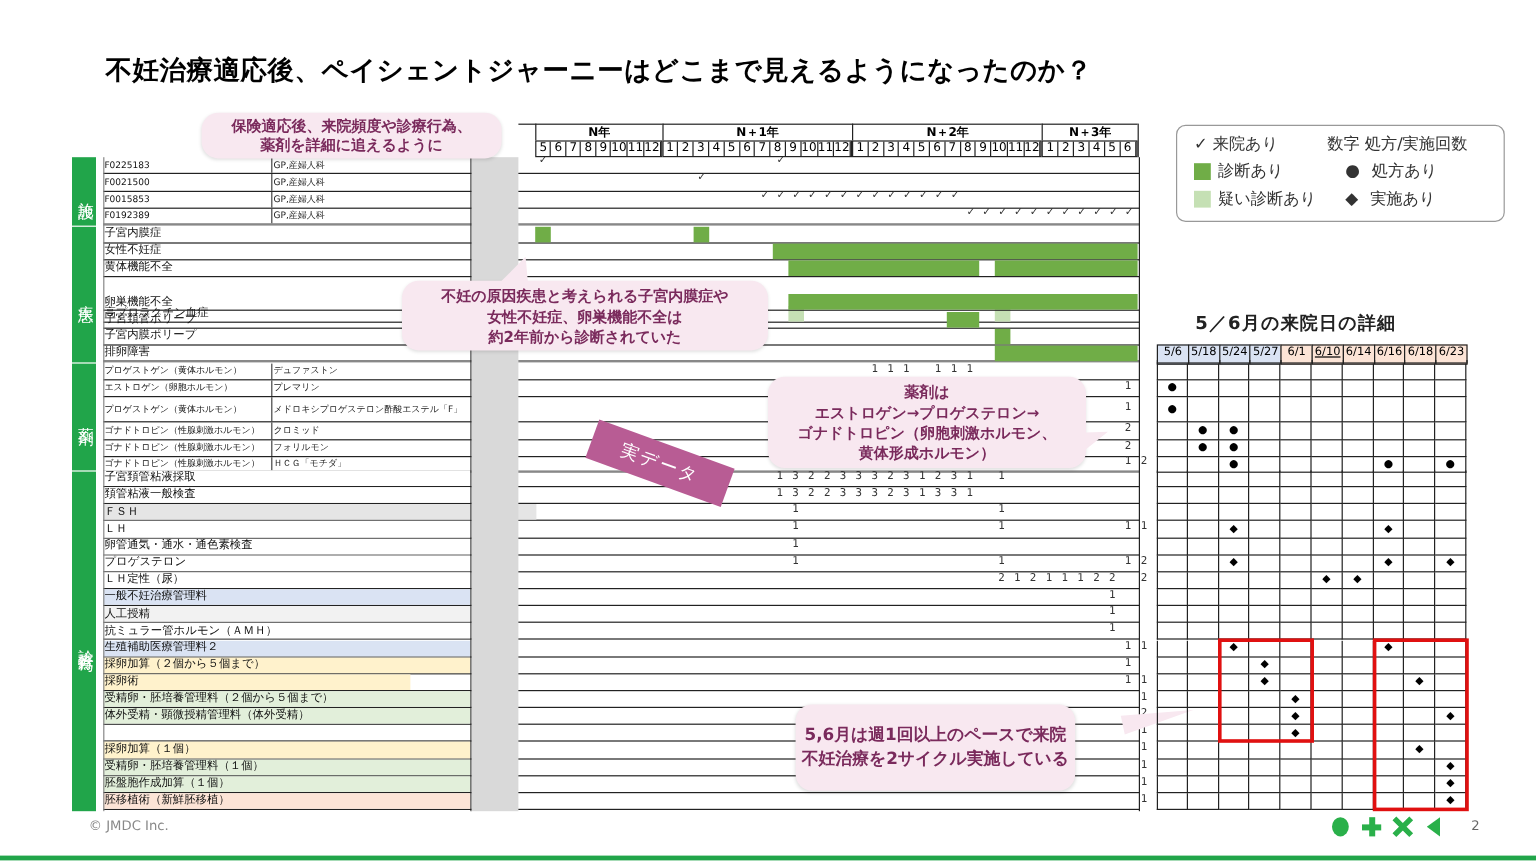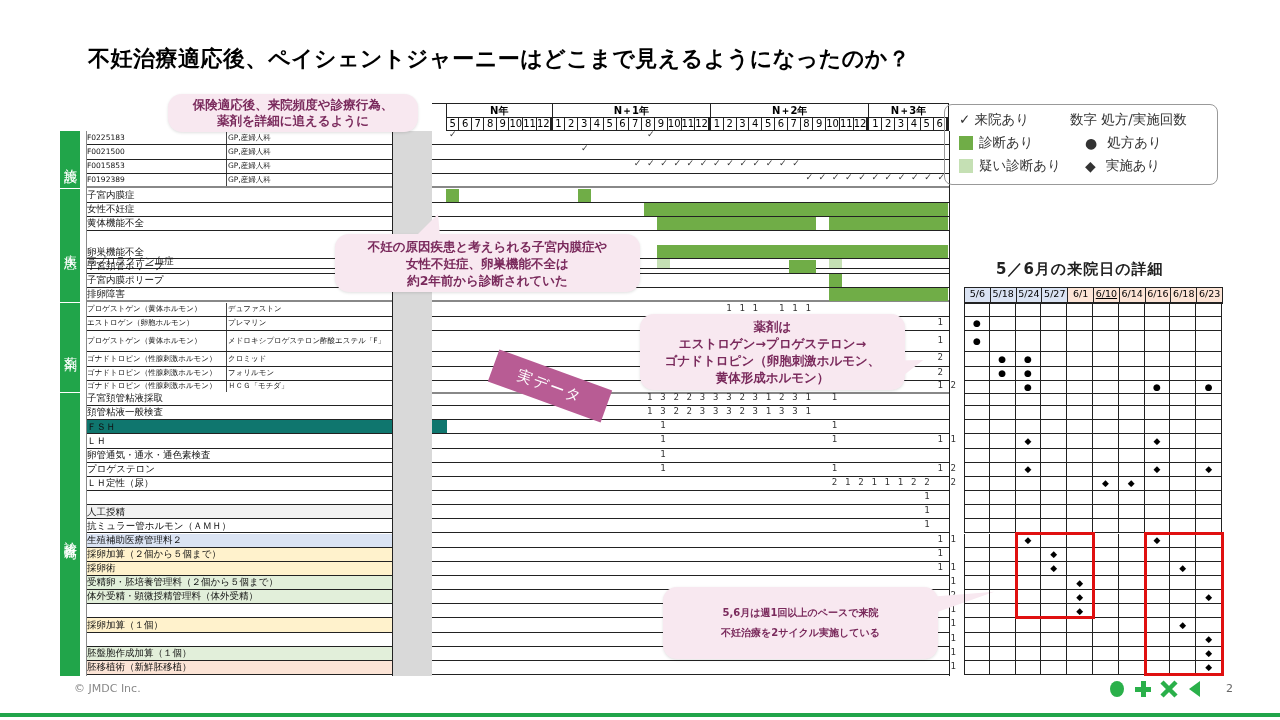--- a/index.html
+++ b/index.html
@@ -19,21 +19,21 @@
   .month-hdr span { flex: 1; text-align: center; border-right: 1px solid #222; line-height: 12px; }
   .year-hdr { position: absolute; top: 103px; height: 14px; font-size: 10px; font-weight: bold; text-align: center; border-left: 1px solid #222; border-top: 1px solid #222; line-height: 14px; }
   .check { position: absolute; font-size: 9px; color: #333; }
   .bar { position: absolute; height: 13px; }
   .bar.dx { background: #70ad47; }
   .bar.sus { background: #c5e0b4; }
   .num { position: absolute; font-size: 9px; color: #333; font-family: "DejaVu Sans Mono", "Liberation Mono", monospace; }
   .bubble { position: absolute; background: #f8e8f0; border-radius: 14px; color: #7a2a5c; font-weight: bold; text-align: center; display: flex; align-items: center; justify-content: center; box-shadow: 0 1px 3px rgba(0,0,0,0.12); }
   .bubble-tail { position: absolute; width: 0; height: 0; }
   .stamp { position: absolute; left: 490px; top: 369px; width: 120px; height: 34px; background: #b85c94; color: #fff; font-size: 15px; transform: rotate(20deg); display: flex; align-items: center; justify-content: center; letter-spacing: 2px; }
-  .legend { position: absolute; left: 944px; top: 104px; width: 274px; height: 81px; border: 1px solid #999; border-radius: 8px; font-size: 13.5px; color: #333; }
+  .legend { position: absolute; left: 980px; top: 104px; width: 274px; height: 81px; border: 1px solid #999; border-radius: 8px; font-size: 13.5px; color: #333; }
   .legend .li { position: absolute; white-space: nowrap; display: flex; align-items: center; }
   .sw { display: inline-block; width: 14px; height: 14px; margin-right: 6px; }
   #detail-title { left: 996px; top: 260px; font-size: 15px; font-weight: bold; color: #222; letter-spacing: 1px; }
   .dhdr { position: absolute; top: 0; height: 17px; font-size: 9.5px; text-align: center; border: 1px solid #222; line-height: 12px; }
   .dcell { position: absolute; border-right: 1px solid #222; border-bottom: 1px solid #222; display: flex; align-items: center; justify-content: center; font-size: 9px; }
   .redbox { position: absolute; border: 3px solid #e01010; }
   #footer-copy { left: 74px; top: 682px; font-size: 11px; color: #888; }
   #page-num { left: 1226px; top: 682px; font-size: 11px; color: #666; }
   .bottom-line { left: 0; top: 713px; width: 1280px; height: 4px; background: #21a54a; }
   .brand-icon { position: absolute; top: 680px; color: #2ab04a; font-weight: bold; font-size: 18px; line-height: 18px; }
@@ -185,21 +185,21 @@
       <span class="num" style="left: 627px; top: 0px;">3</span>
       <span class="num" style="left: 640.2px; top: 0px;">3</span>
       <span class="num" style="left: 653.4px; top: 0px;">2</span>
       <span class="num" style="left: 666.6px; top: 0px;">3</span>
       <span class="num" style="left: 679.8px; top: 0px;">1</span>
       <span class="num" style="left: 693px; top: 0px;">3</span>
       <span class="num" style="left: 706.2px; top: 0px;">3</span>
       <span class="num" style="left: 719.4px; top: 0px;">1</span>
     </div>
     <div class="grid-row" style="top: 420.3px; height: 14.15px;">
-      <div class="cell-a" style="width: 361px; background: #0f766e;">ＦＳＨ</div>
+      <div class="cell-a" style="width: 361px; background: #e5e5e5;">ＦＳＨ</div>
       <span class="num" style="left: 574.2px; top: 0px;">1</span>
       <span class="num" style="left: 745.8px; top: 0px;">1</span>
     </div>
     <div class="grid-row" style="top: 434.45px; height: 14.15px;">
       <div class="cell-a" style="width: 306px; background: rgb(255, 255, 255);">ＬＨ</div>
       <span class="num" style="left: 574.2px; top: 0px;">1</span>
       <span class="num" style="left: 745.8px; top: 0px;">1</span>
       <span class="num" style="left: 851.4px; top: 0px;">1</span>
       <span class="num" style="left: 864.6px; top: 0px;">1</span>
     </div>
@@ -220,60 +220,62 @@
       <span class="num" style="left: 759px; top: 0px;">1</span>
       <span class="num" style="left: 772.2px; top: 0px;">2</span>
       <span class="num" style="left: 785.4px; top: 0px;">1</span>
       <span class="num" style="left: 798.6px; top: 0px;">1</span>
       <span class="num" style="left: 811.8px; top: 0px;">1</span>
       <span class="num" style="left: 825px; top: 0px;">2</span>
       <span class="num" style="left: 838.2px; top: 0px;">2</span>
       <span class="num" style="left: 864.6px; top: 0px;">2</span>
     </div>
     <div class="grid-row" style="top: 491.05px; height: 14.15px;">
+      <div class="cell-a" style="width: 306px; background: rgb(218, 227, 243);">一般不妊治療管理料</div>
       <span class="num" style="left: 838.2px; top: 0px;">1</span>
     </div>
     <div class="grid-row" style="top: 505.2px; height: 14.15px; padding-left: 14px;">
       <div class="cell-a" style="width: 306px; background: rgb(242, 242, 242);">人工授精</div>
       <span class="num" style="left: 838.2px; top: 0px;">1</span>
     </div>
     <div class="grid-row" style="top: 519.35px; height: 14.15px;">
       <div class="cell-a" style="width: 306px; background: rgb(255, 255, 255);">抗ミュラー管ホルモン（ＡＭＨ）</div>
       <span class="num" style="left: 838.2px; top: 0px;">1</span>
     </div>
     <div class="grid-row" style="top: 533.5px; height: 14.15px;">
       <div class="cell-a" style="width: 306px; background: rgb(218, 227, 243);">生殖補助医療管理料２</div>
       <span class="num" style="left: 851.4px; top: 0px;">1</span>
       <span class="num" style="left: 864.6px; top: 0px;">1</span>
     </div>
     <div class="grid-row" style="top: 547.65px; height: 14.15px;">
       <div class="cell-a" style="width: 306px; background: rgb(255, 242, 204);">採卵加算（２個から５個まで）</div>
       <span class="num" style="left: 851.4px; top: 0px;">1</span>
     </div>
     <div class="grid-row" style="top: 561.8px; height: 14.15px;">
-      <div class="cell-a" style="width: 306px; background: rgb(255, 242, 204);">採卵術</div>
+      <div class="cell-a" style="width: 256px; background: rgb(255, 242, 204);">採卵術</div>
       <span class="num" style="left: 851.4px; top: 0px;">1</span>
       <span class="num" style="left: 864.6px; top: 0px;">1</span>
     </div>
     <div class="grid-row" style="top: 575.95px; height: 14.15px;">
       <div class="cell-a" style="width: 306px; background: rgb(226, 239, 218);">受精卵・胚培養管理料（２個から５個まで）</div>
       <span class="num" style="left: 864.6px; top: 0px;">1</span>
     </div>
     <div class="grid-row" style="top: 590.1px; height: 14.15px;">
       <div class="cell-a" style="width: 306px; background: rgb(226, 239, 218);">体外受精・顕微授精管理料（体外受精）</div>
       <span class="num" style="left: 864.6px; top: 0px;">2</span>
     </div>
     <div class="grid-row" style="top: 604.25px; height: 14.15px;">
       <span class="num" style="left: 864.6px; top: 0px;">1</span>
     </div>
     <div class="grid-row" style="top: 618.4px; height: 14.15px;">
       <div class="cell-a" style="width: 306px; background: rgb(255, 242, 204);">採卵加算（１個）</div>
       <span class="num" style="left: 864.6px; top: 0px;">1</span>
     </div>
     <div class="grid-row" style="top: 632.55px; height: 14.15px;">
+      <div class="cell-a" style="width: 306px; background: rgb(226, 239, 218);">受精卵・胚培養管理料（１個）</div>
       <span class="num" style="left: 864.6px; top: 0px;">1</span>
     </div>
     <div class="grid-row" style="top: 646.7px; height: 14.15px;">
       <div class="cell-a" style="width: 306px; background: rgb(226, 239, 218);">胚盤胞作成加算（１個）</div>
       <span class="num" style="left: 864.6px; top: 0px;">1</span>
     </div>
     <div class="grid-row" style="top: 660.85px; height: 14.15px;">
       <div class="cell-a" style="width: 306px; background: rgb(252, 228, 214);">胚移植術（新鮮胚移植）</div>
       <span class="num" style="left: 864.6px; top: 0px;">1</span>
     </div>
@@ -355,21 +357,21 @@
 約2年前から診断されていた</span>
 </div>
 <div class="bubble-tail" style="left:420px;top:214px;border-left:14px solid transparent;border-right:10px solid transparent;border-bottom:22px solid #f8e8f0;transform:skewX(-20deg);"></div>
 <div class="bubble" style="left:640px;top:314px;width:265px;height:76px;font-size:12.5px;line-height:17px;">
   <span style="white-space:pre-line;">薬剤は
 エストロゲン→プロゲステロン→
 ゴナドトロピン（卵胞刺激ホルモン、
 黄体形成ホルモン）</span>
 </div>
 <div class="bubble-tail" style="left:900px;top:356px;border-top:8px solid transparent;border-bottom:8px solid transparent;border-left:24px solid #f8e8f0;transform:rotate(-20deg);"></div>
-<div class="bubble" style="left:663px;top:587px;width:275px;height:72px;font-size:10px;line-height:20px;">
+<div class="bubble" style="left:663px;top:587px;width:233px;height:72px;font-size:14px;line-height:20px;">
   <span style="white-space:pre-line;">5,6月は週1回以上のペースで来院
 不妊治療を2サイクル実施している</span>
 </div>
 <div class="bubble-tail" style="left:935px;top:590px;border-top:8px solid transparent;border-bottom:8px solid transparent;border-left:60px solid #f8e8f0;transform:rotate(-12deg);"></div>
 
 <div class="stamp">実データ</div>
 
 <div class="legend">
   <div class="li" style="left:14px;top:6px;">✓ 来院あり</div>
   <div class="li" style="left:125px;top:6px;">数字 処方/実施回数</div>

